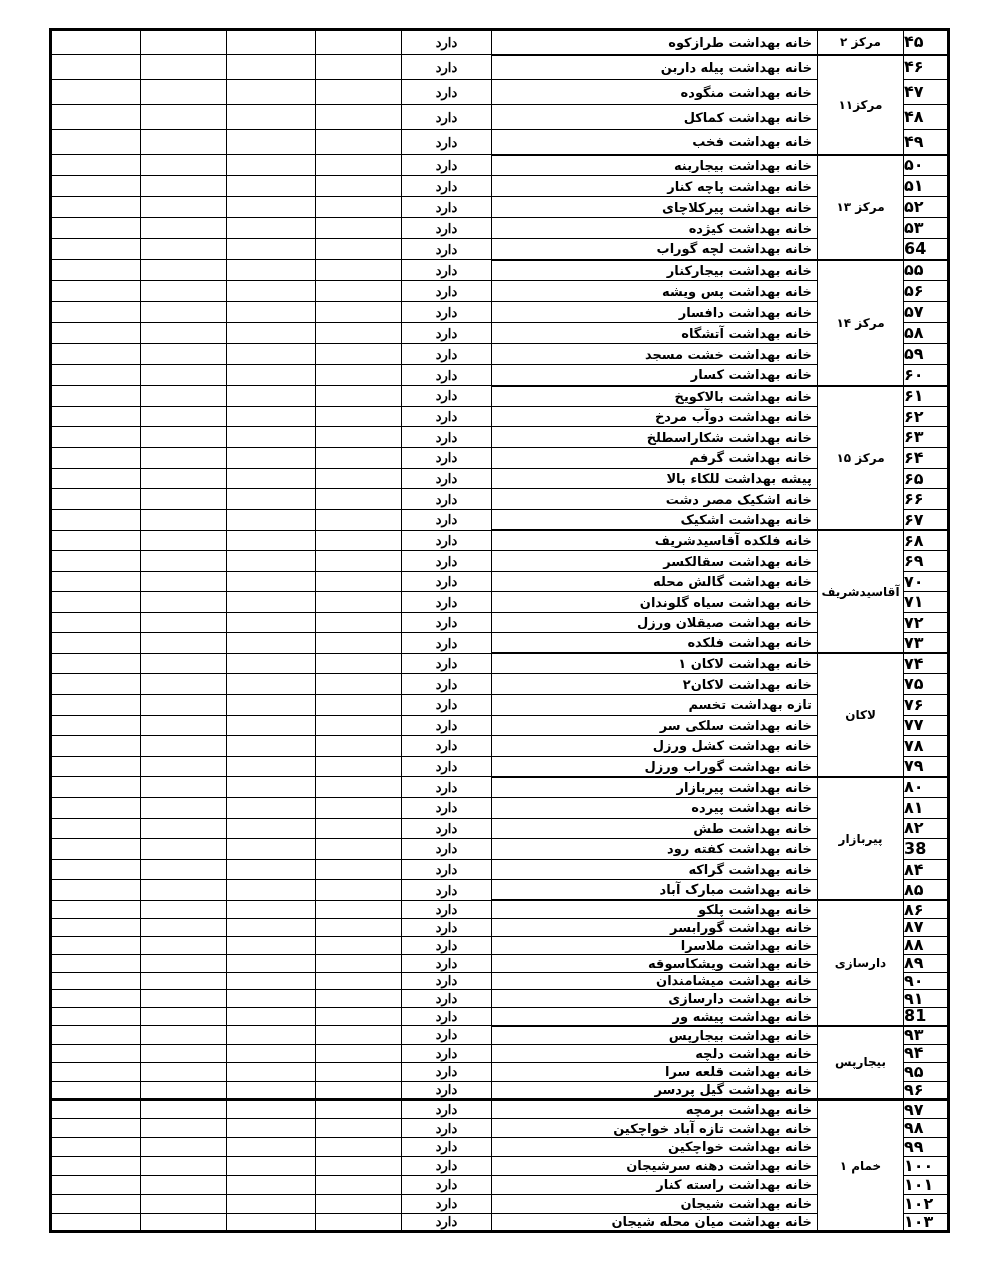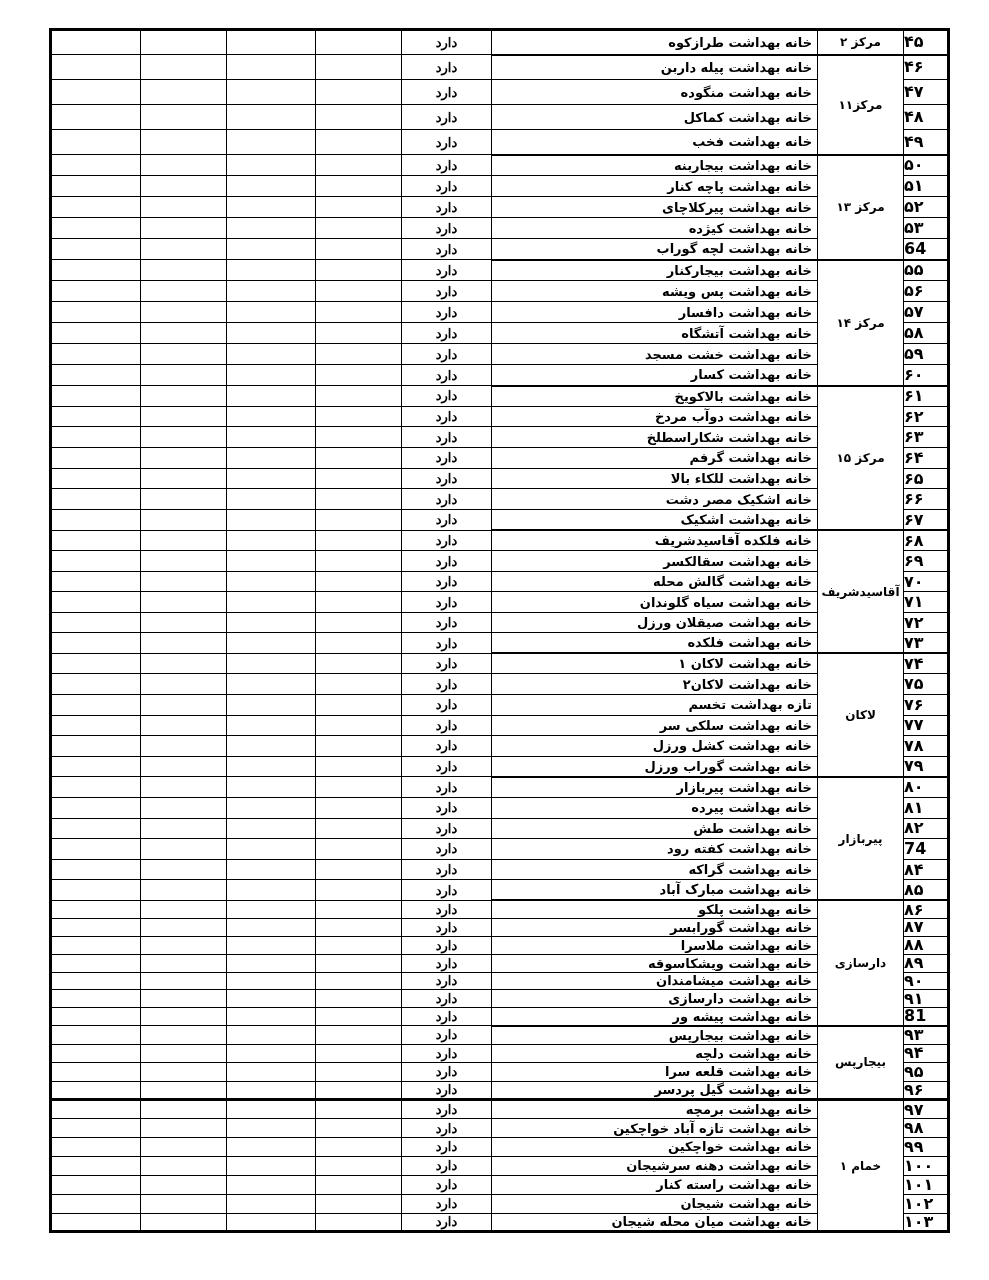--- a/index.html
+++ b/index.html
@@ -244,21 +244,21 @@
           <td class="num gb">۶۴</td>
           <td class="name gb">خانه بهداشت گرفم</td>
           <td class="status">دارد</td>
           <td class="empty"></td>
           <td class="empty"></td>
           <td class="empty"></td>
           <td class="empty"></td>
         </tr>
         <tr style="height: 20.7px;">
           <td class="num gb">۶۵</td>
-          <td class="name gb">خانه بهداشت للکاء بالا</td>
+          <td class="name gb">پیشه بهداشت للکاء بالا</td>
           <td class="status">دارد</td>
           <td class="empty"></td>
           <td class="empty"></td>
           <td class="empty"></td>
           <td class="empty"></td>
         </tr>
         <tr style="height: 20.7px;">
           <td class="num gb">۶۶</td>
           <td class="name gb">خانه اشکیک مصر دشت</td>
           <td class="status">دارد</td>
@@ -408,21 +408,21 @@
         <tr style="height: 20.6px;">
           <td class="num gb">۸۲</td>
           <td class="name gb">خانه بهداشت طش</td>
           <td class="status">دارد</td>
           <td class="empty"></td>
           <td class="empty"></td>
           <td class="empty"></td>
           <td class="empty"></td>
         </tr>
         <tr style="height: 20.6px;">
-          <td class="num gb">74</td>
+          <td class="num gb">38</td>
           <td class="name gb">خانه بهداشت کفته رود</td>
           <td class="status">دارد</td>
           <td class="empty"></td>
           <td class="empty"></td>
           <td class="empty"></td>
           <td class="empty"></td>
         </tr>
         <tr style="height: 20.6px;">
           <td class="num gb">۸۴</td>
           <td class="name gb">خانه بهداشت گراکه</td>

